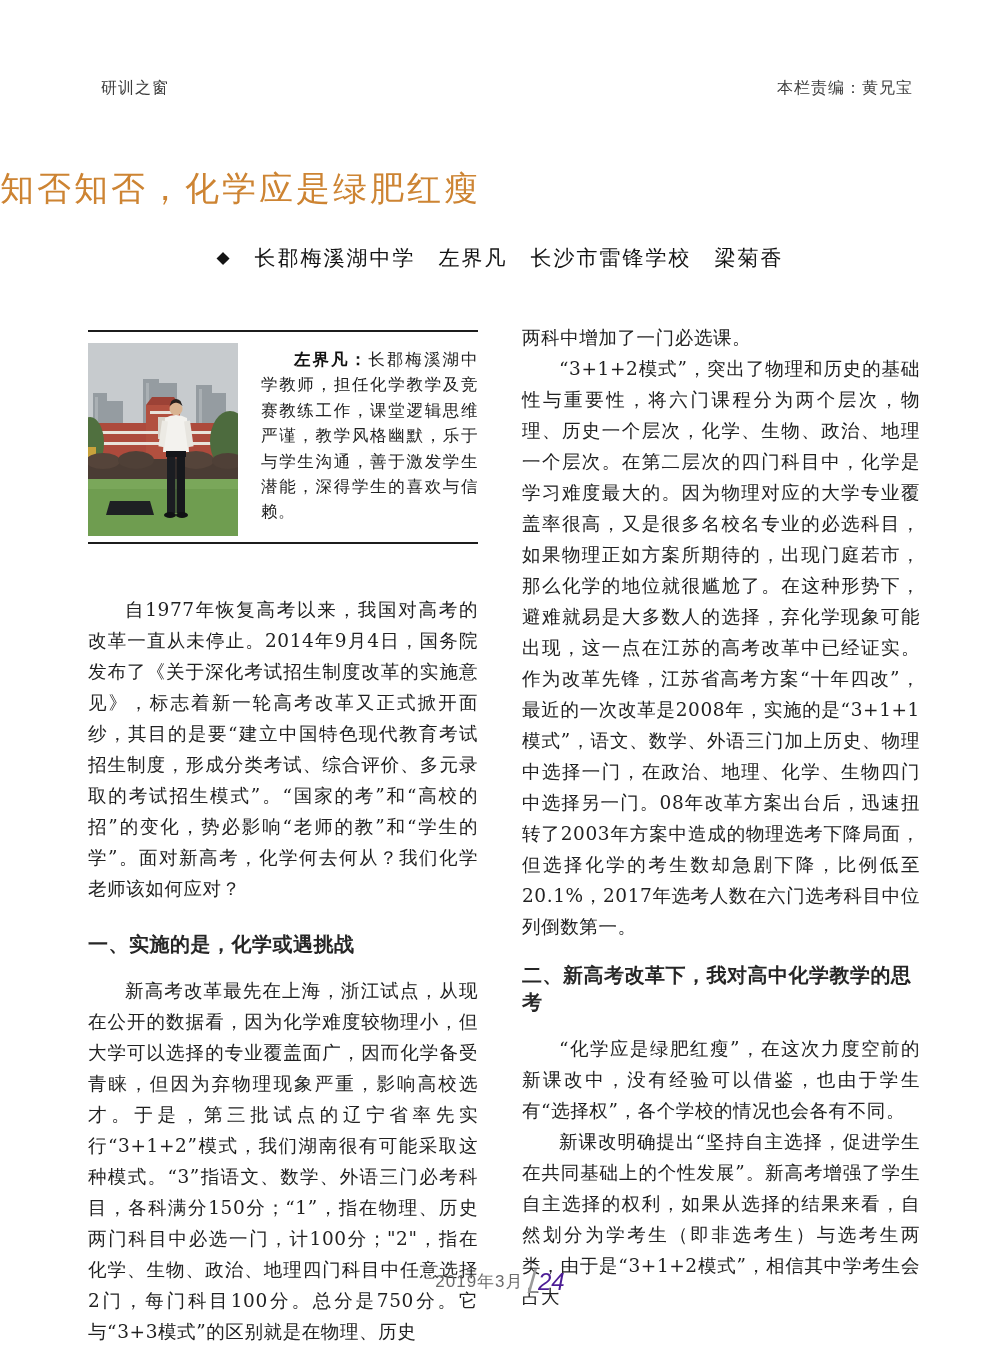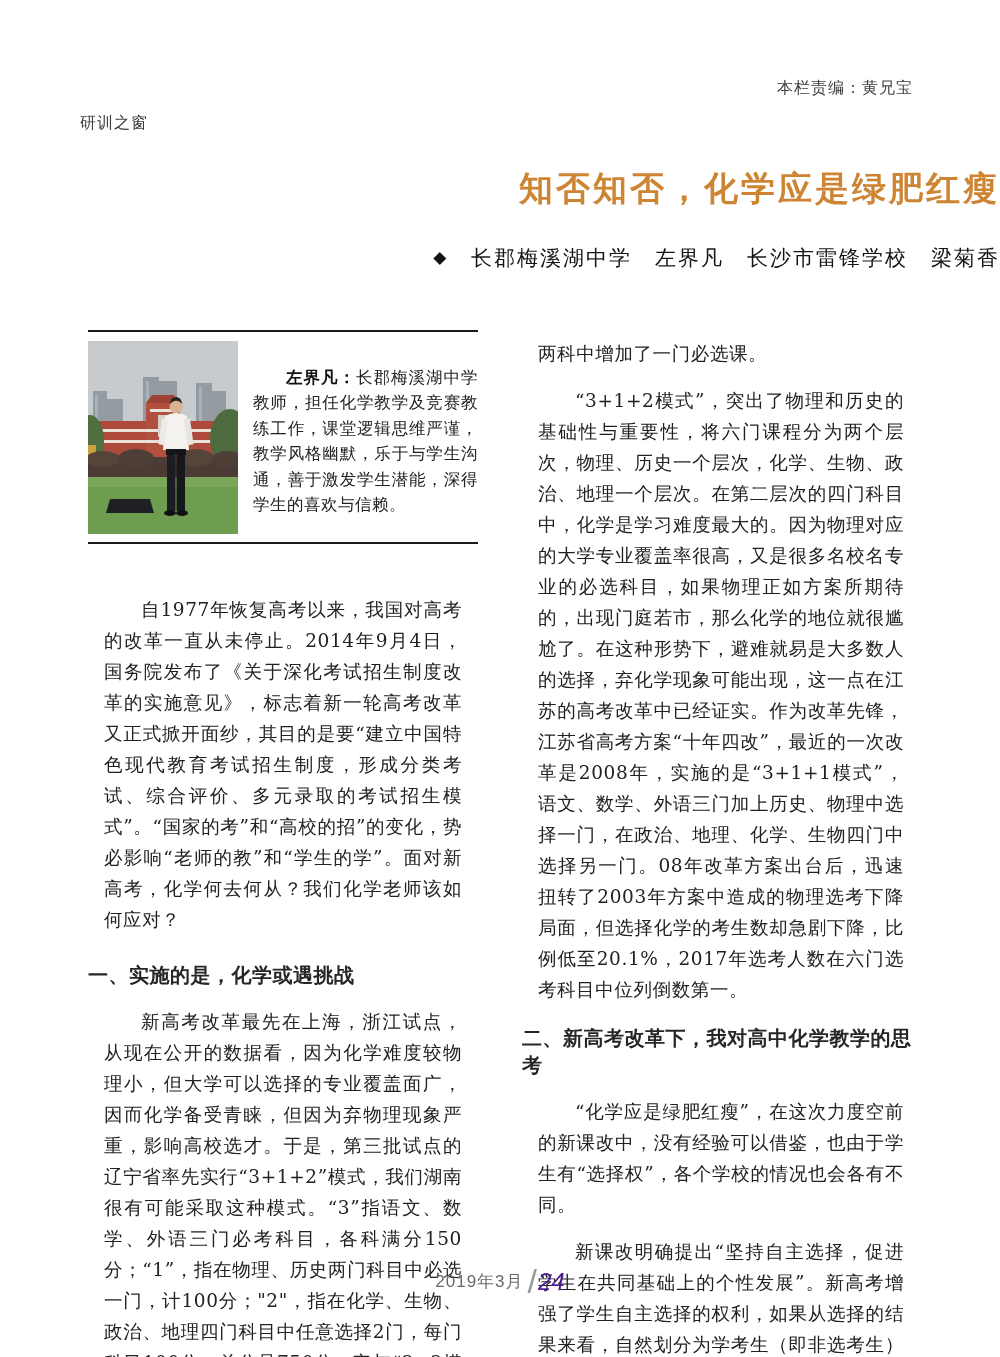--- a/index.html
+++ b/index.html
@@ -4,48 +4,48 @@
 <style>
   html,body { margin:0; padding:0; background:#ffffff; }
   .page {
     position:relative; width:1000px; height:1357px; background:#ffffff;
     overflow:hidden; font-family:"DejaVu Serif", serif; color:#1f1f1f;
   }
   .hdr {
     position:absolute; top:78px; font-family:"Liberation Sans", sans-serif;
     font-size:16px; color:#3d3d3d; letter-spacing:1px;
   }
-  .hdr.left  { left:80px;margin-top:35px; }
+  .hdr.left  { left:101px; }
   .hdr.right { right:87px; }
   .title {
-    position:absolute; left:0; right:0; top:166px; text-align:right;
-    font-size:34px; font-weight:bold; letter-spacing:3px;
+    position:absolute; left:0; right:0; top:166px; text-align:left;
+    font-size:34px; font-weight:normal; letter-spacing:3px;
     font-family:"DejaVu Serif", serif;
   }
   .byline {
-    position:absolute; left:0; right:0; top:244px; text-align:right;
+    position:absolute; left:0; right:0; top:244px; text-align:center;
     font-size:21px; color:#141414; letter-spacing:2px;
   }
   .byline .bullet { font-size:17px; position:relative; top:-2px; margin-right:14px; }
   .col { position:absolute; }
   .col-left  { left:88px;  top:330px; width:390px; }
   .col-right { left:522px; top:322px; width:398px; }
   .bio-box {
     box-sizing:border-box; height:214px; border-top:2px solid #1c1c1c;
     border-bottom:2px solid #1c1c1c; padding:11px 0 8px 0;
-    display:flex; gap:15px;align-items:flex-end;
+    display:flex; gap:23px;
   }
   .photo { width:150px; height:193px; flex:none; display:block; }
   .bio-text {
     flex:1; font-size:16.5px; line-height:25.4px; text-align:justify;
     text-indent:2em; letter-spacing:0.5px; color:#222; margin-top:4px;
   }
   .bio-text .bio-name { font-weight:bold; color:#111; }
   .para {
-    margin:16px; font-size:18.5px; line-height:31px; text-align:justify;
+    margin:0; font-size:18.5px; line-height:31px; text-align:justify;
     text-indent:2em; letter-spacing:0.6px; color:#212121;
   }
   .p-cont { text-indent:0; }           
   .para.p1 { margin-top:50px; }
   .heading {
     margin:0; font-family:"Liberation Sans", sans-serif; font-weight:bold;
     font-size:20px; color:#262626; letter-spacing:0.5px;
   }
   .heading.h1 { margin-top:27px; }
   .heading.h2 { margin-top:20px; }

